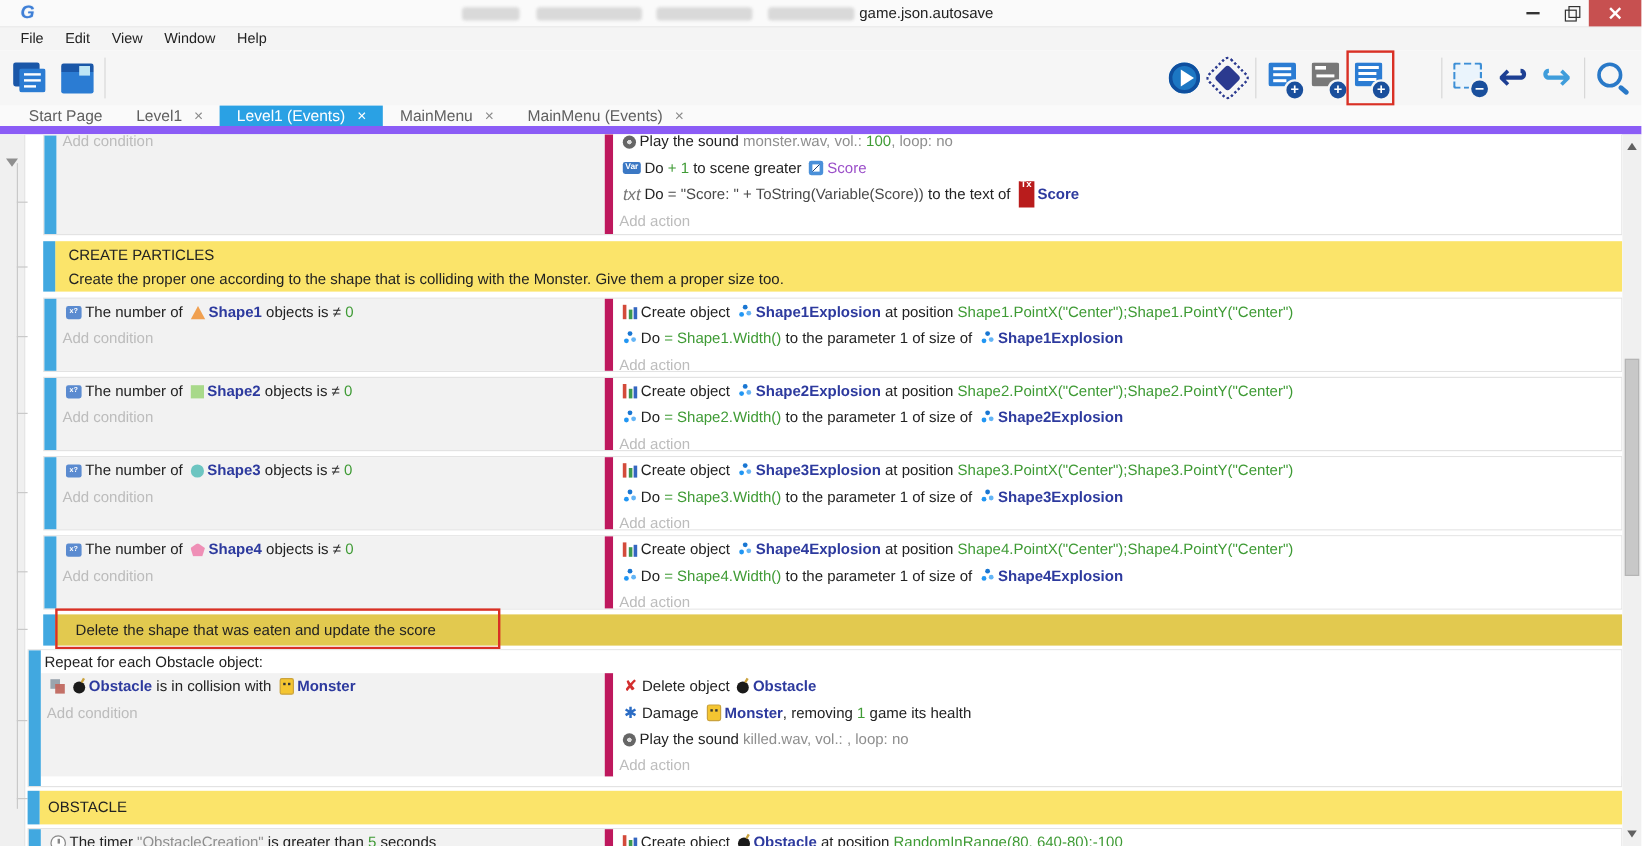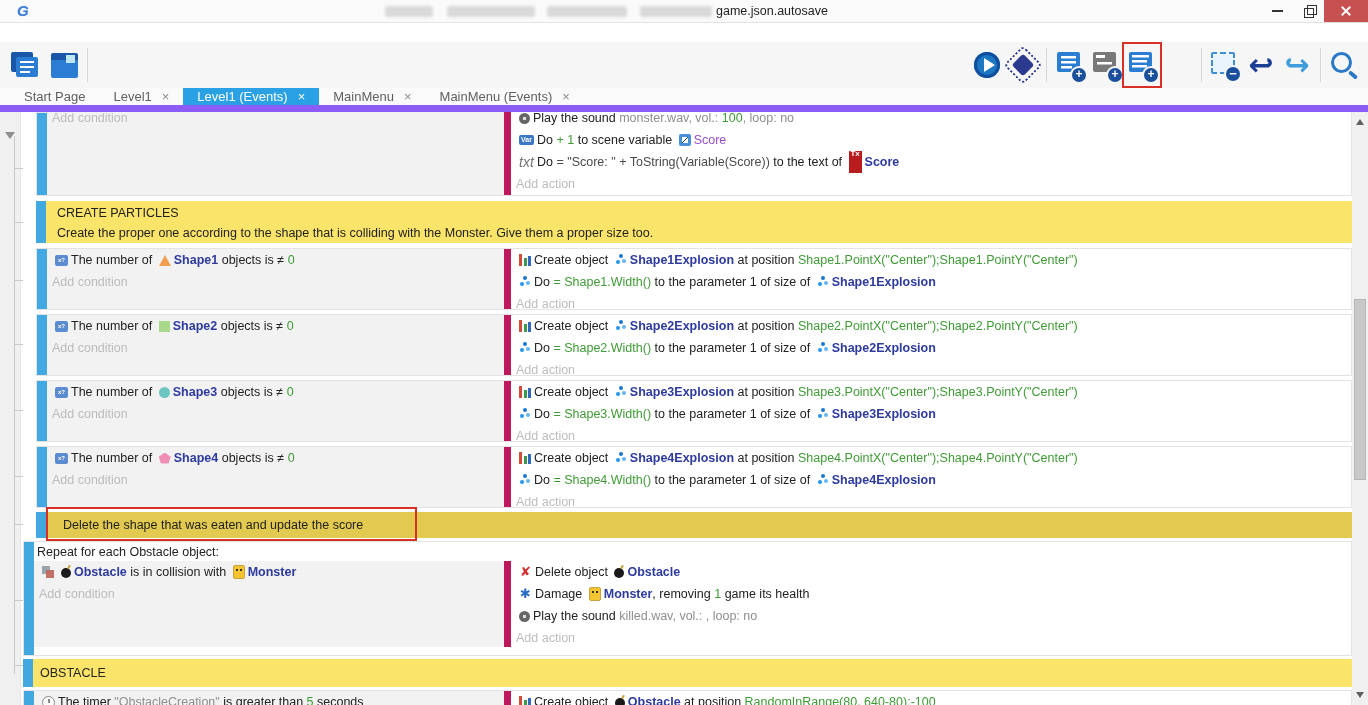--- a/index.html
+++ b/index.html
@@ -144,20 +144,27 @@
     <div id="win-controls">
       <div class="wc wc-min"></div>
       <div class="wc wc-restore">
           <span class="sq1"></span>
           <span class="sq2"></span>
         </div>
       <div class="wc wc-close"></div>
     </div>
   </div>
 
+  <div id="menubar">
+      <div class="menu-item">File</div>
+      <div class="menu-item">Edit</div>
+      <div class="menu-item">View</div>
+      <div class="menu-item">Window</div>
+      <div class="menu-item">Help</div>
+    </div>
 
   <div id="toolbar">
     <div id="tb-left">
         <div class="tbi tb-project-manager tbi-lg"></div>
         <div class="tbi tb-scene-editor"></div>
         <div class="tb-sep"></div>
       </div>
     <div id="tb-right">
         <div class="tbi tb-play"></div>
         <div class="tbi tb-debug"></div>
@@ -226,21 +233,21 @@
                 <span class="ic ic-sound"></span>
                 <span class="tx-k">Play the sound </span>
                 <span class="tx-gy">monster.wav, vol.: </span>
                 <span class="tx-g">100</span>
                 <span class="tx-gy">, loop: no</span>
               </div>
               <div class="line">
                 <span class="ic ic-var-badge">Var</span>
                 <span class="tx-k">Do </span>
                 <span class="tx-g">+ 1</span>
-                <span class="tx-k"> to scene variable </span>
+                <span class="tx-k"> to scene greater </span>
                 <span class="ic ic-scene-variable"></span>
                 <span class="tx-pu">Score</span>
               </div>
               <div class="line">
                 <span class="ic ic-txt-badge">txt</span>
                 <span class="tx-k">Do </span>
                 <span class="tx-dk">= "Score: " + ToString(Variable(Score))</span>
                 <span class="tx-k"> to the text of </span>
                 <span class="ic ic-text-object">Tx</span>
                 <span class="tx-nv">Score</span>

